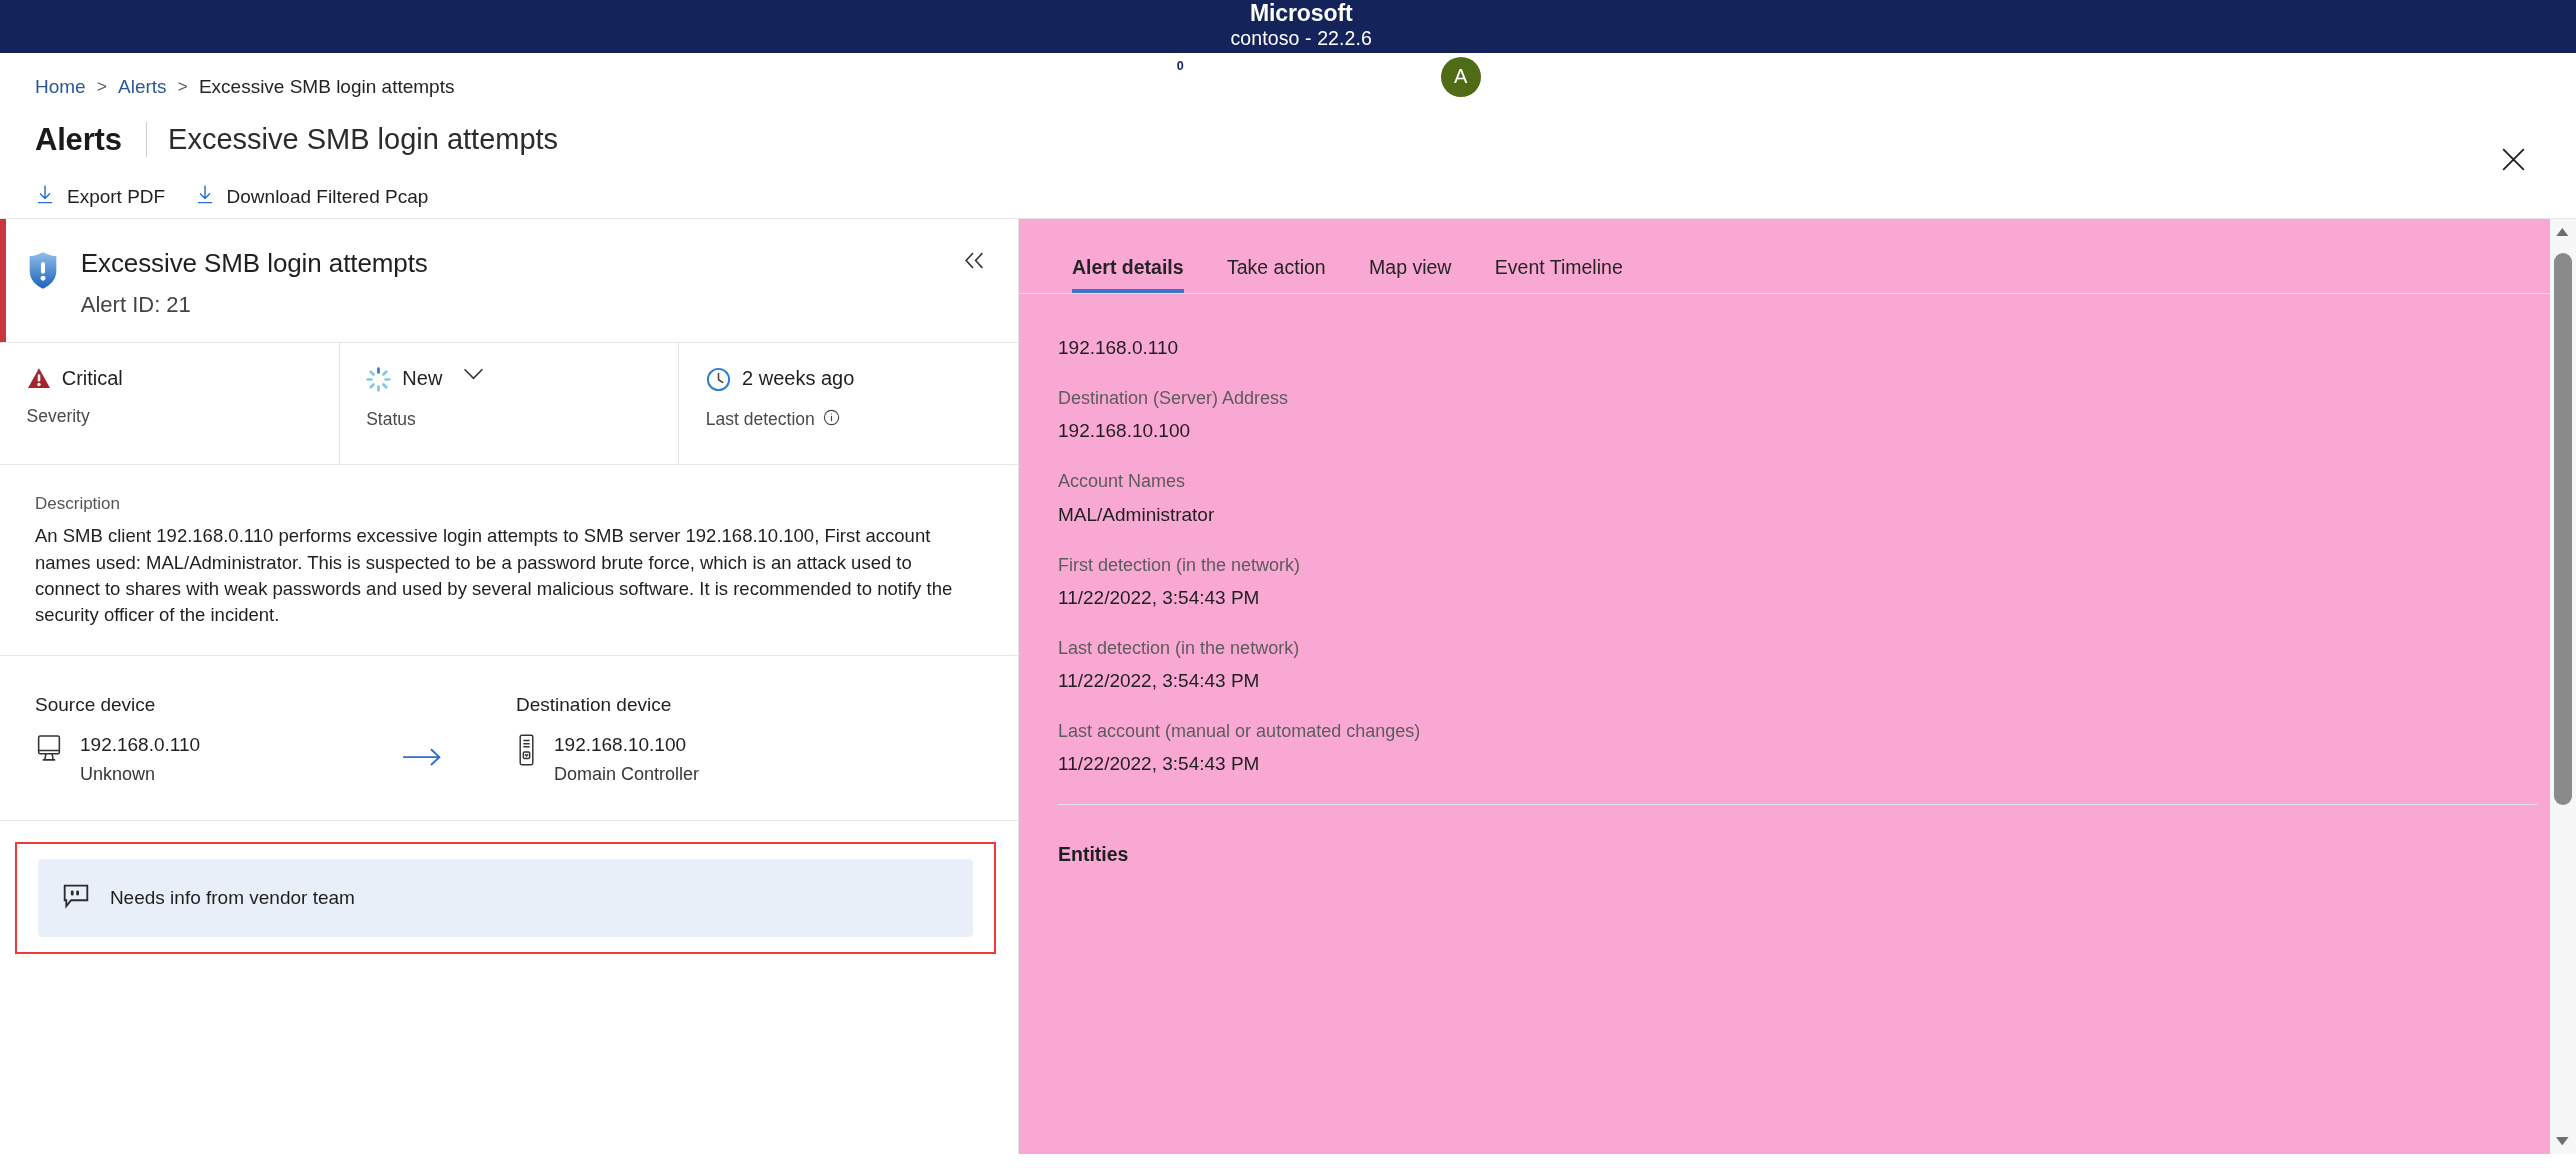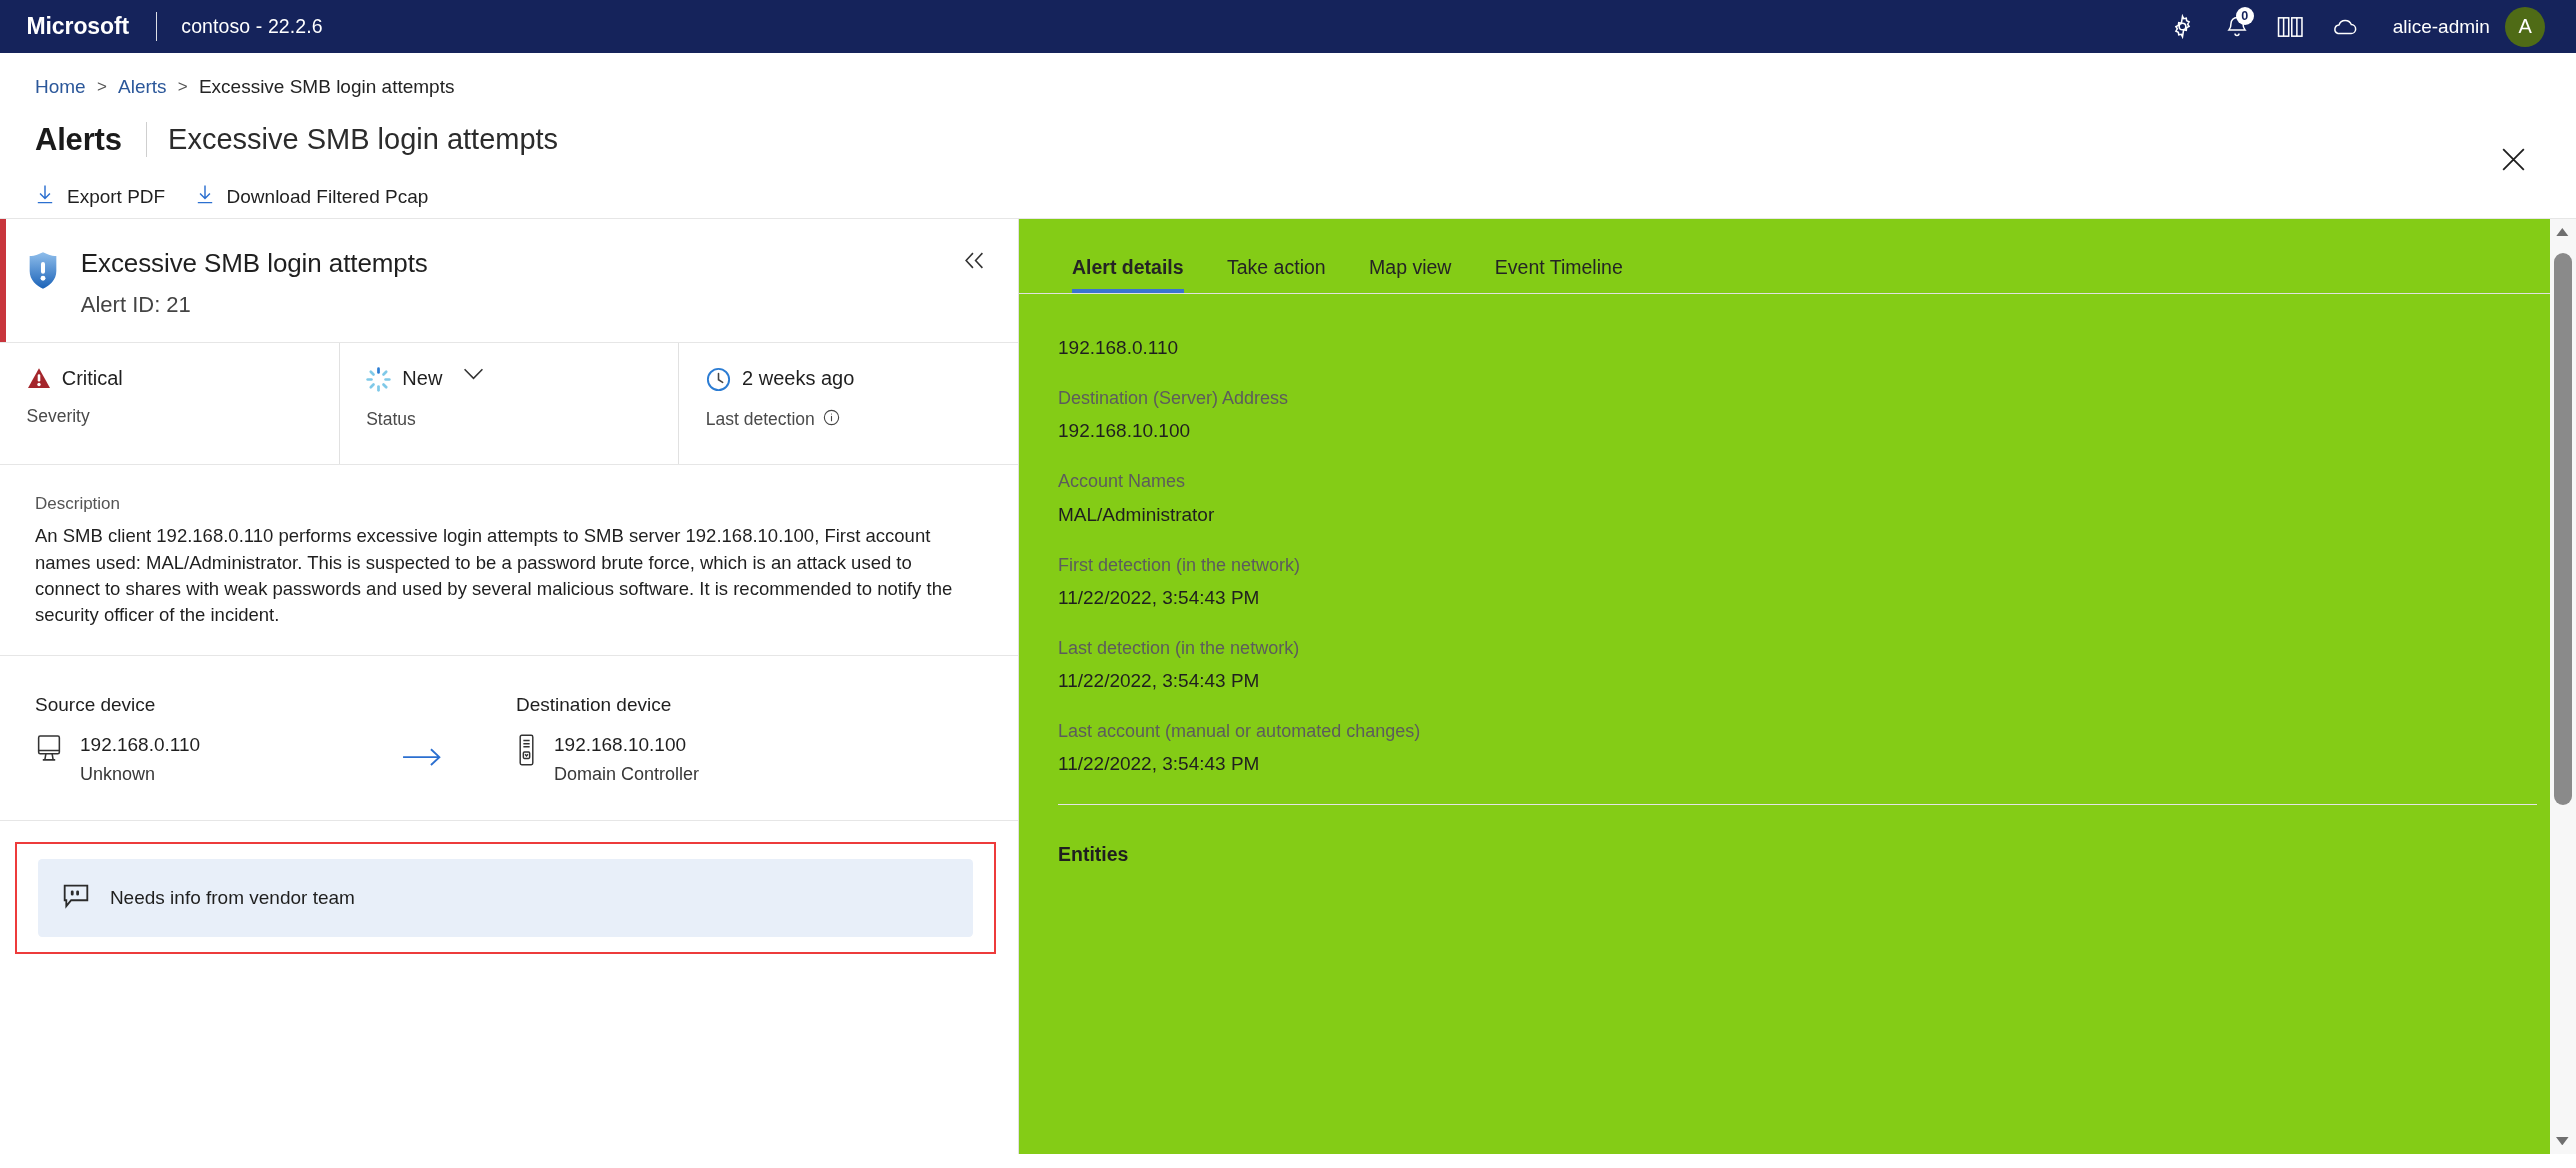--- a/index.html
+++ b/index.html
@@ -11,20 +11,21 @@
   }
 
   
   .topbar {
     height: 53px;
     background: #15235B;
     display: flex;
     align-items: center;
     padding: 0 0 0 26.5px;
     color: #ffffff;
+    flex-direction: column;
   }
   .ms-logo { font-size: 23px; font-weight: 600; letter-spacing: -0.1px; }
   .topbar-divider {
     width: 0.7px; height: 29px; background: #ffffff;
     margin: 0 25px 0 26.5px; opacity: .85;
   }
   .tenant { font-size: 19.5px; font-weight: 400; letter-spacing: 0.1px; }
   .topbar-spacer { flex: 1; }
   .topbar-icons { display: flex; align-items: center; gap: 0; padding-right: 21px; }
   .tb-icon {
@@ -154,21 +155,21 @@
     padding: 15px 21px;
   }
   .comment-box {
     background: #E8EFF9; border-radius: 4.2px;
     display: flex; align-items: center; gap: 19.5px;
     padding: 24px 24px;
   }
   .comment-text { font-size: 19px; color: #1f1f1f; }
 
   
-  .right-panel { flex: 1; position: relative; background: #84cc16; }
+  .right-panel { flex: 1; position: relative; background: #f9a8d4; }
   .tabs {
     display: flex; align-items: flex-end; gap: 0;
     padding: 19.5px 0 0 39px;
     border-bottom: 0.7px solid #e1e1e1;
     height: 75px;
   }
   .tab {
     font-size: 19.5px; color: #242424;
     padding: 0 14px 14px 14px; margin-right: 15.4px;
     cursor: pointer; position: relative;

